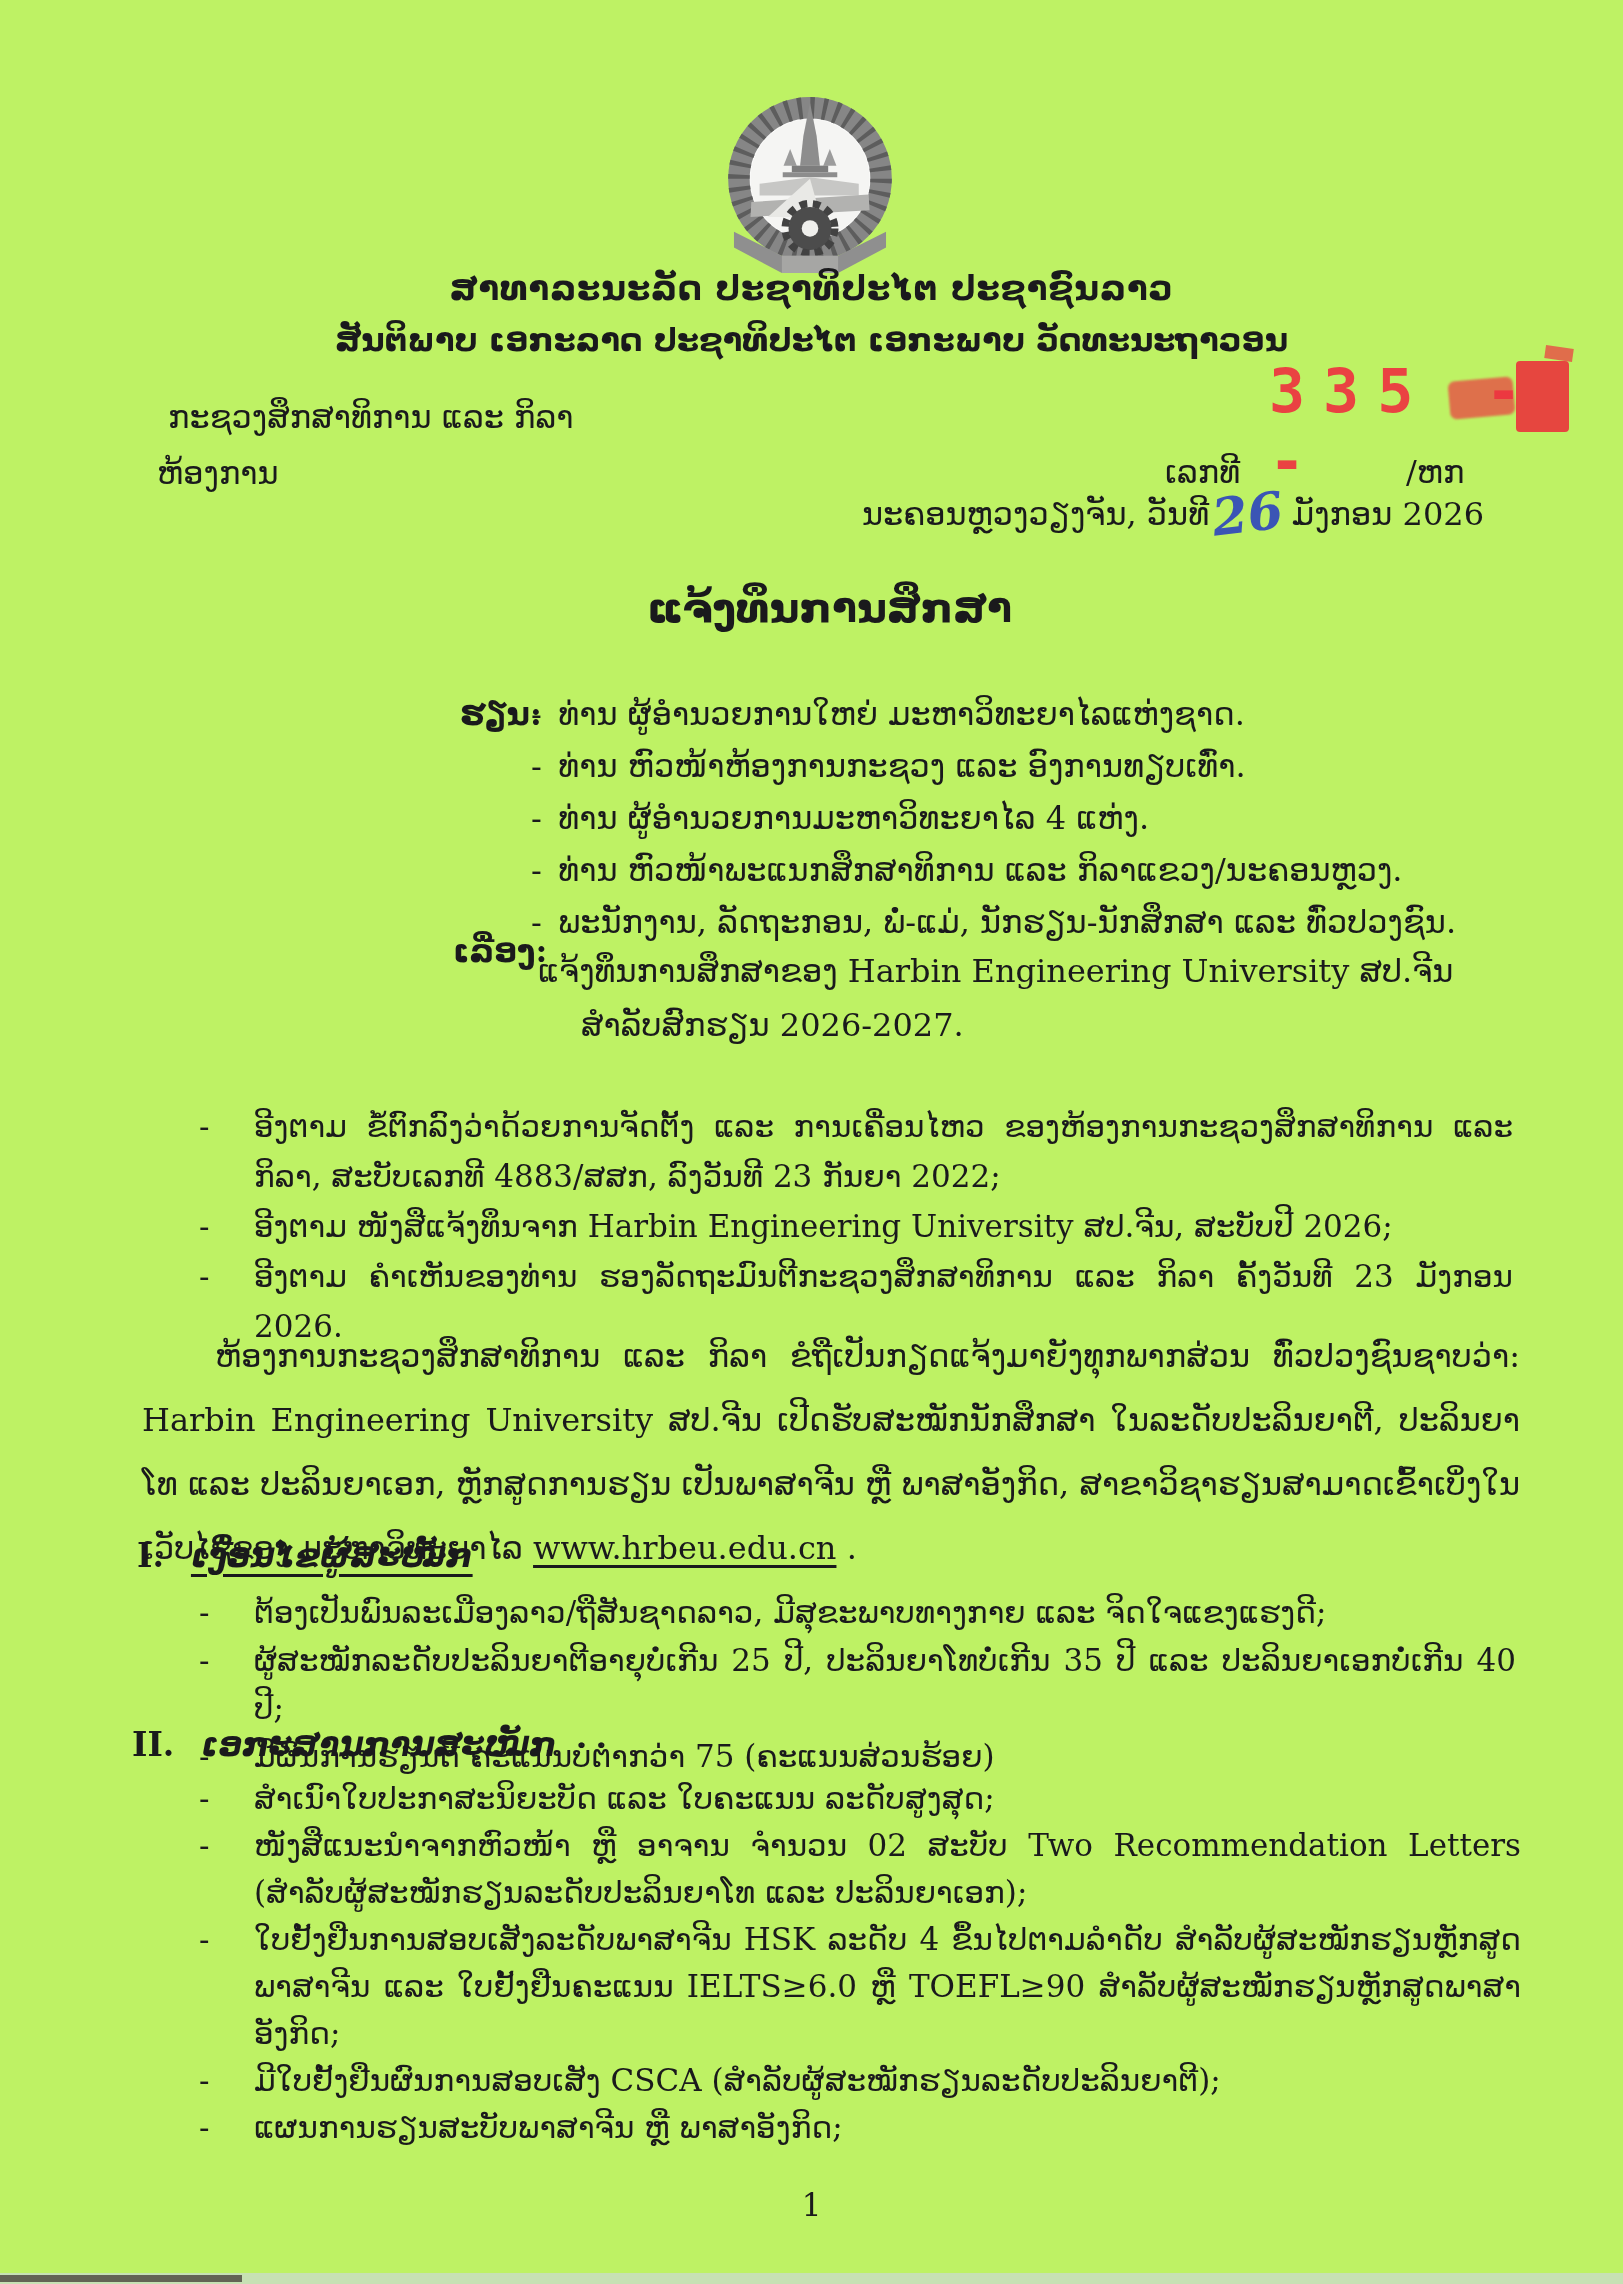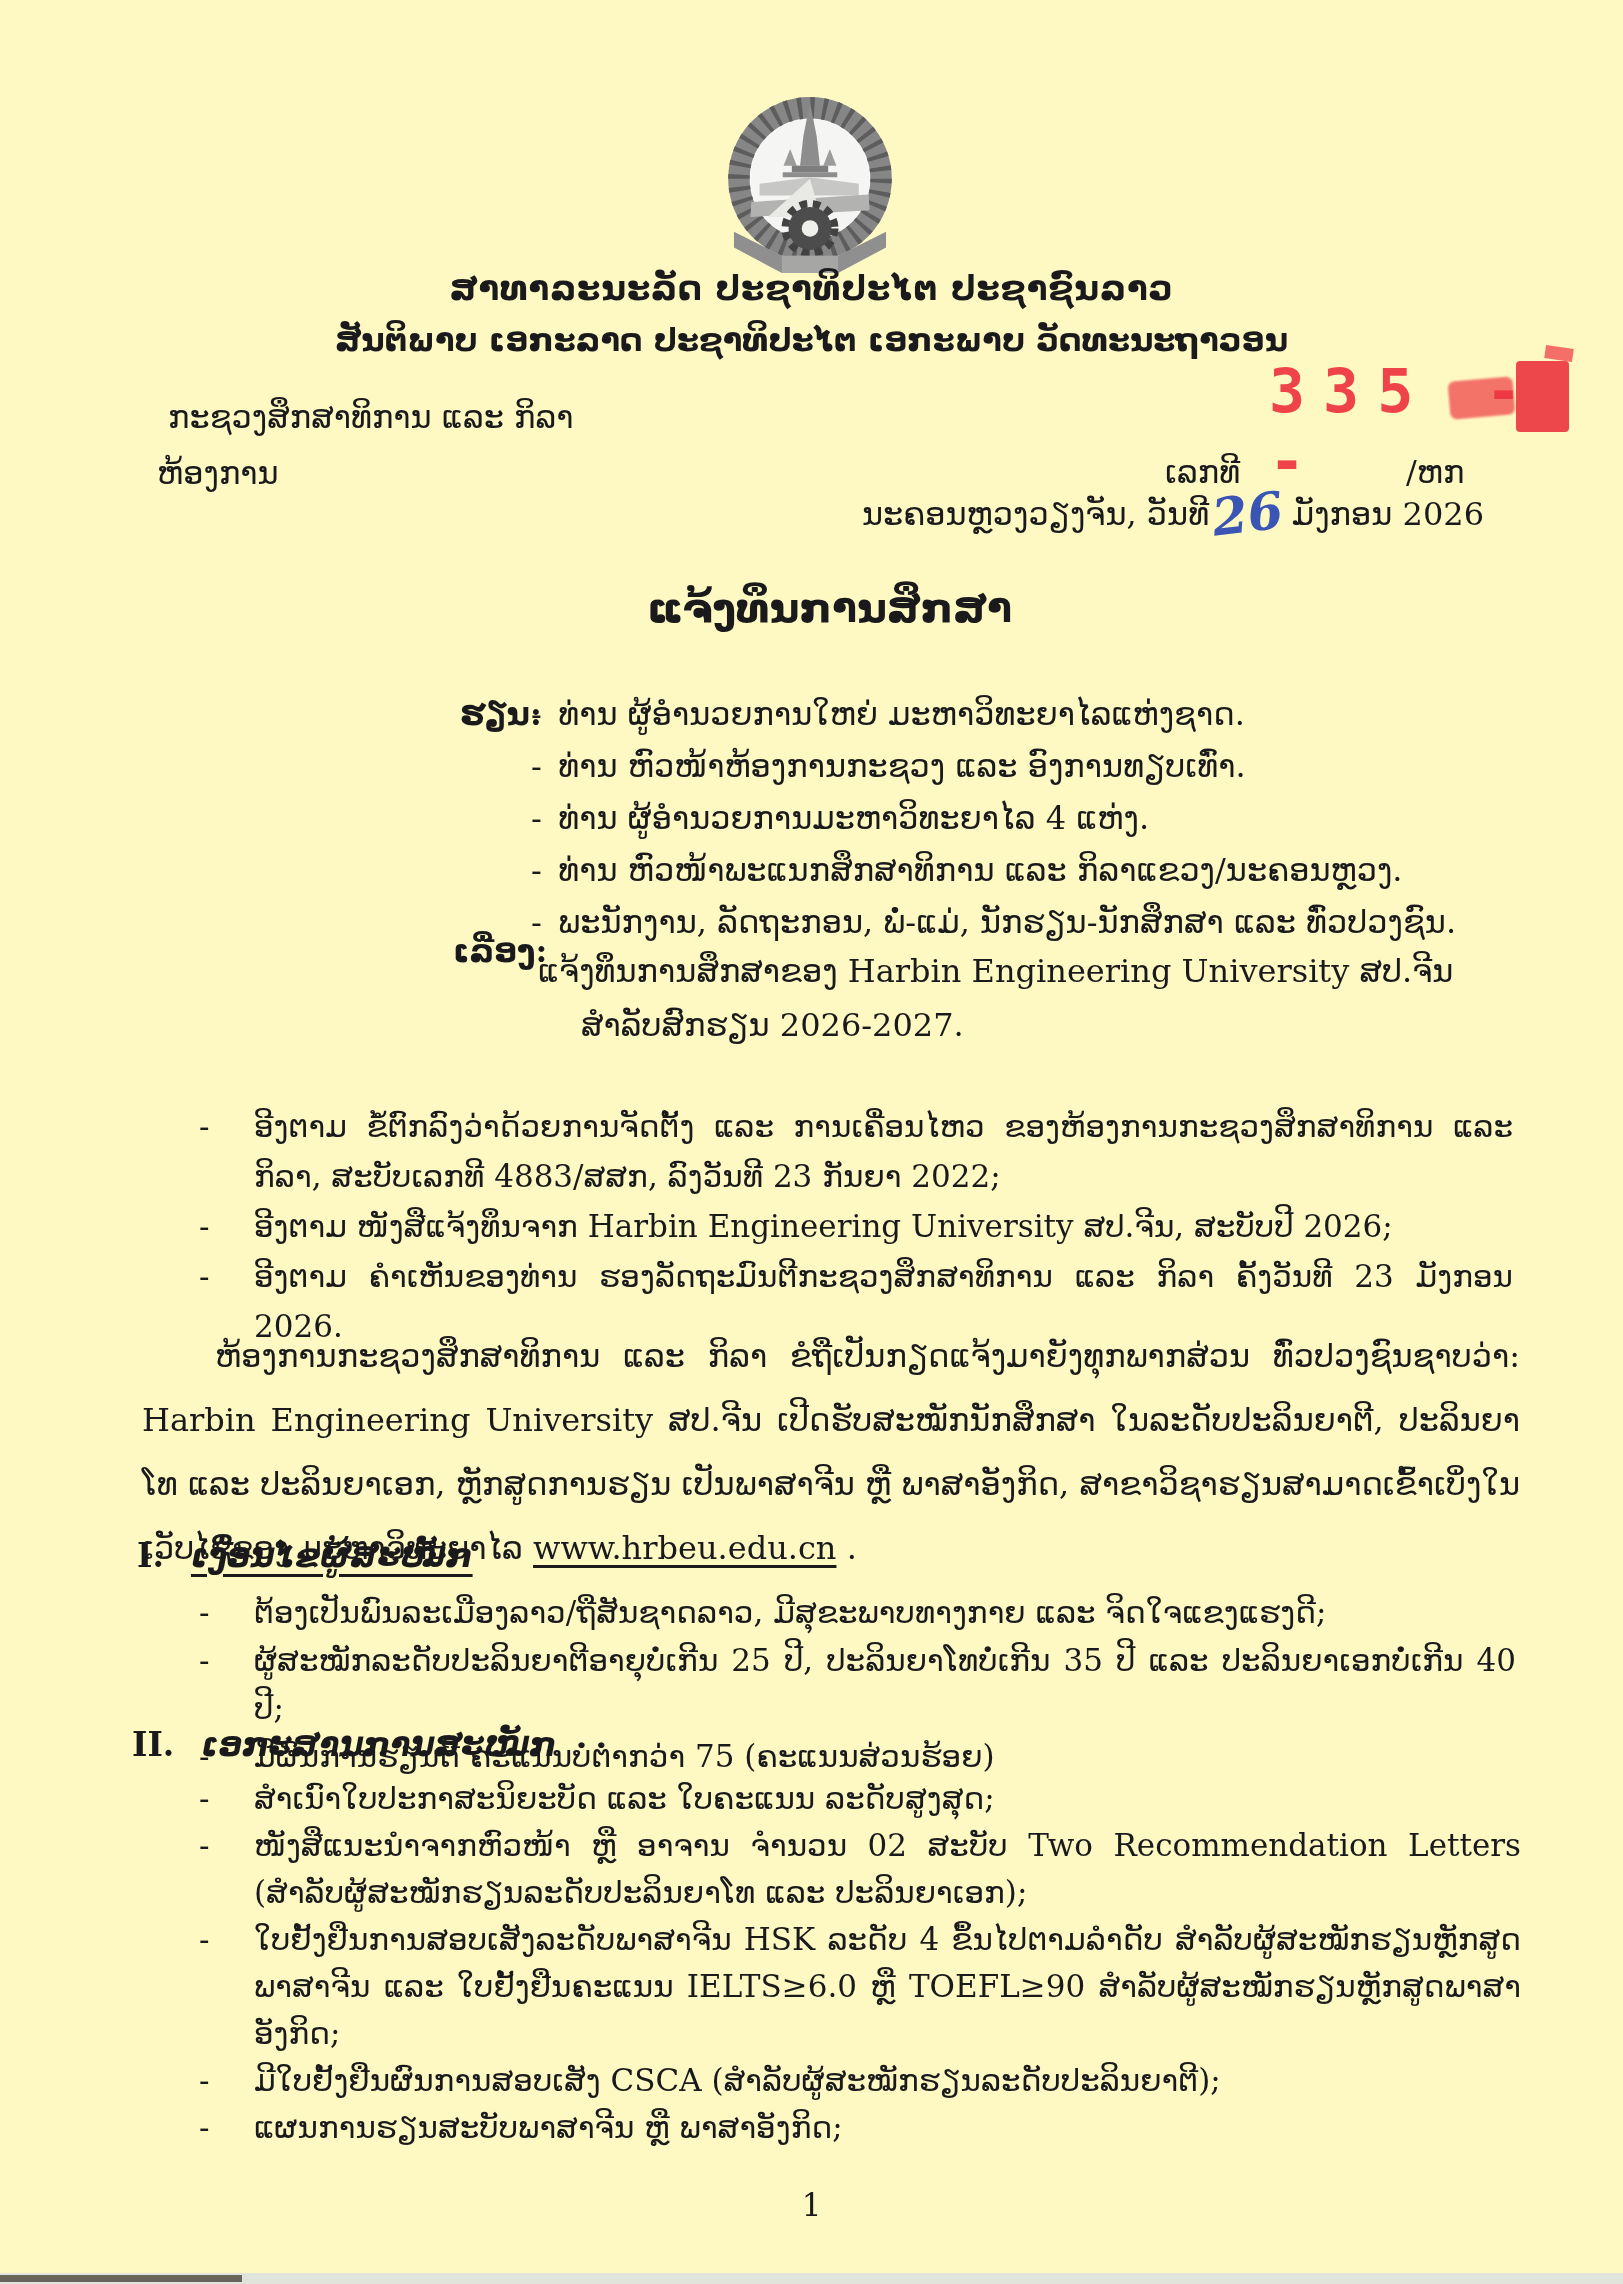--- a/index.html
+++ b/index.html
@@ -1,21 +1,21 @@
 <!DOCTYPE html>
 <html style="font-size:13.2px"><head>
 <meta charset="utf-8">
 <style>
   * { margin:0; padding:0; box-sizing:border-box; }
   html,body { background:#e9e9e9; }
   .page {
     position:relative;
     width:1623px; height:2284px;
     margin:0 auto;
-    background:#fef9c3;
+    background:#bef264;
     font-family:"DejaVu Serif","DejaVu Sans","Liberation Serif",serif;
     color:#1a1a1c;
     overflow:hidden;
   }
   .abs { position:absolute; }
   .center { left:0; width:100%; text-align:center; }
 
   
   .emblem { left:710px; top:86px; width:200px; height:194px; }
 

